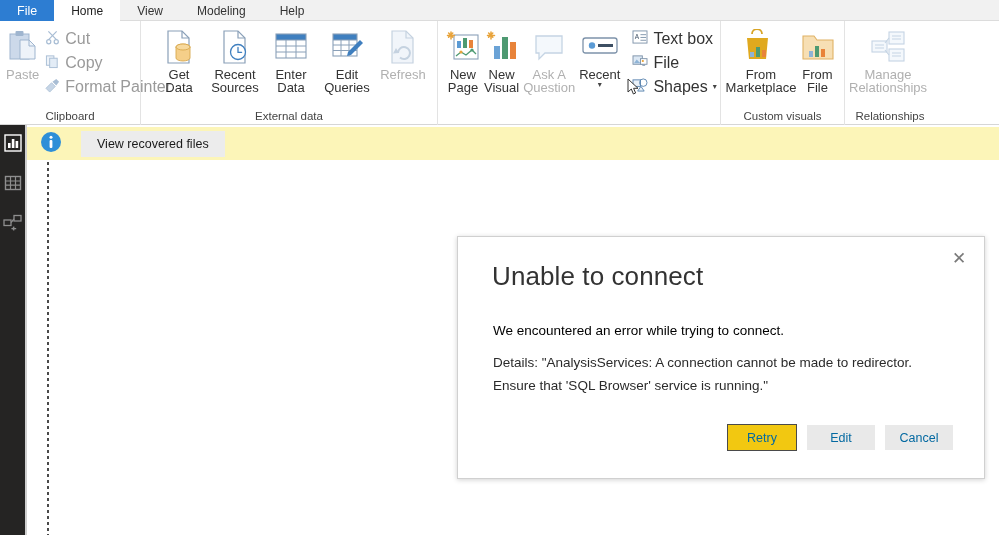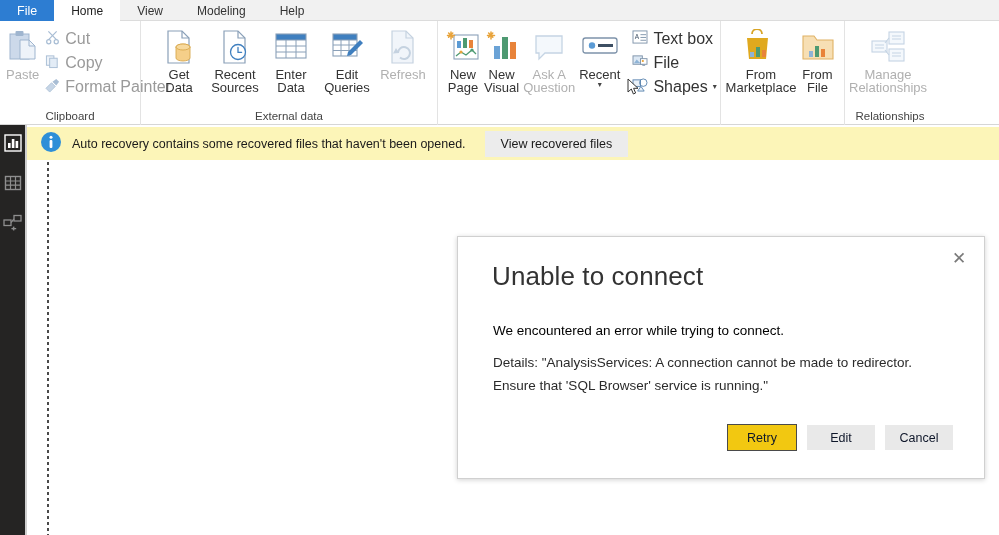--- a/index.html
+++ b/index.html
@@ -129,21 +129,21 @@
   .dlg-p2 {
     position: absolute; left: 35px; top: 114px; width: 420px;
     font-size: 13.5px; color: #2b2b2b; line-height: 23px;
   }
   .dlg-actions {
     position: absolute; right: 31px; bottom: 27px;
     display: flex; gap: 10px; align-items: center;
   }
   .dlg-btn {
     font-family: "Liberation Sans", sans-serif;
-    font-size: 12.5px; color: #0f172a;
+    font-size: 12.5px; color: #0369a1;
     border: none; background: #e9e9e9;
     width: 68px; height: 25px; cursor: pointer;
   }
   .dlg-btn.primary {
     background: #f2c811;
     border: 1.5px solid #4a4a4a;
     width: 70px; height: 27px;
   }
 
   
@@ -385,20 +385,21 @@
               <path d="M3 7 h11 l3 4 h16 v19 h-30 z" fill="#f7dfb4" stroke="#e0b265" stroke-width="1.1"></path>
               <rect x="15" y="17" width="4" height="11" fill="#4e9a72"></rect>
               <rect x="21" y="20" width="4" height="8" fill="#e8833a"></rect>
               <rect x="9" y="22" width="4" height="6" fill="#8fb4d6"></rect>
             </svg>
           </div>
           <div class="lbl">From
 File</div>
         </div>
       </div>
+      <div class="rgroup-label">Custom visuals</div>
     </div>
 
 
     <div class="rgroup" style="width:91px">
       <div class="rgroup-body" style="padding-left:2px">
         <div class="bigbtn dim" style="width:86px">
           <div class="ico">
             <svg width="38" height="34" viewBox="0 0 38 34">
               <rect x="20" y="2" width="15" height="12" fill="#f4f8fc" stroke="#c5d4e4" stroke-width="1.1"></rect>
               <path d="M23 6 h9 M23 9 h9" stroke="#c5d4e4" stroke-width="1"></path>
@@ -456,21 +457,20 @@
   <div class="rail-sep"></div>
 
   <div class="notice">
     <span>
       <svg width="22" height="22" viewBox="0 0 22 22">
         <circle cx="11" cy="11" r="10" fill="#2e8fd8"></circle>
         <circle cx="11" cy="6.2" r="1.5" fill="#ffffff"></circle>
         <rect x="9.6" y="9" width="2.8" height="8" rx="1" fill="#ffffff"></rect>
       </svg>
     </span>
-    <span class="msg">Auto recovery contains some recovered files that haven't been opened.</span>
     <button class="viewbtn">View recovered files</button>
   </div>
 
   <div class="canvas"></div>
   <div class="dotline"></div>
 
   <div class="dialog">
     <button class="dlg-close">✕</button>
     <div class="dlg-title">Unable to connect</div>
     <div class="dlg-p1">We encountered an error while trying to connect.</div>

